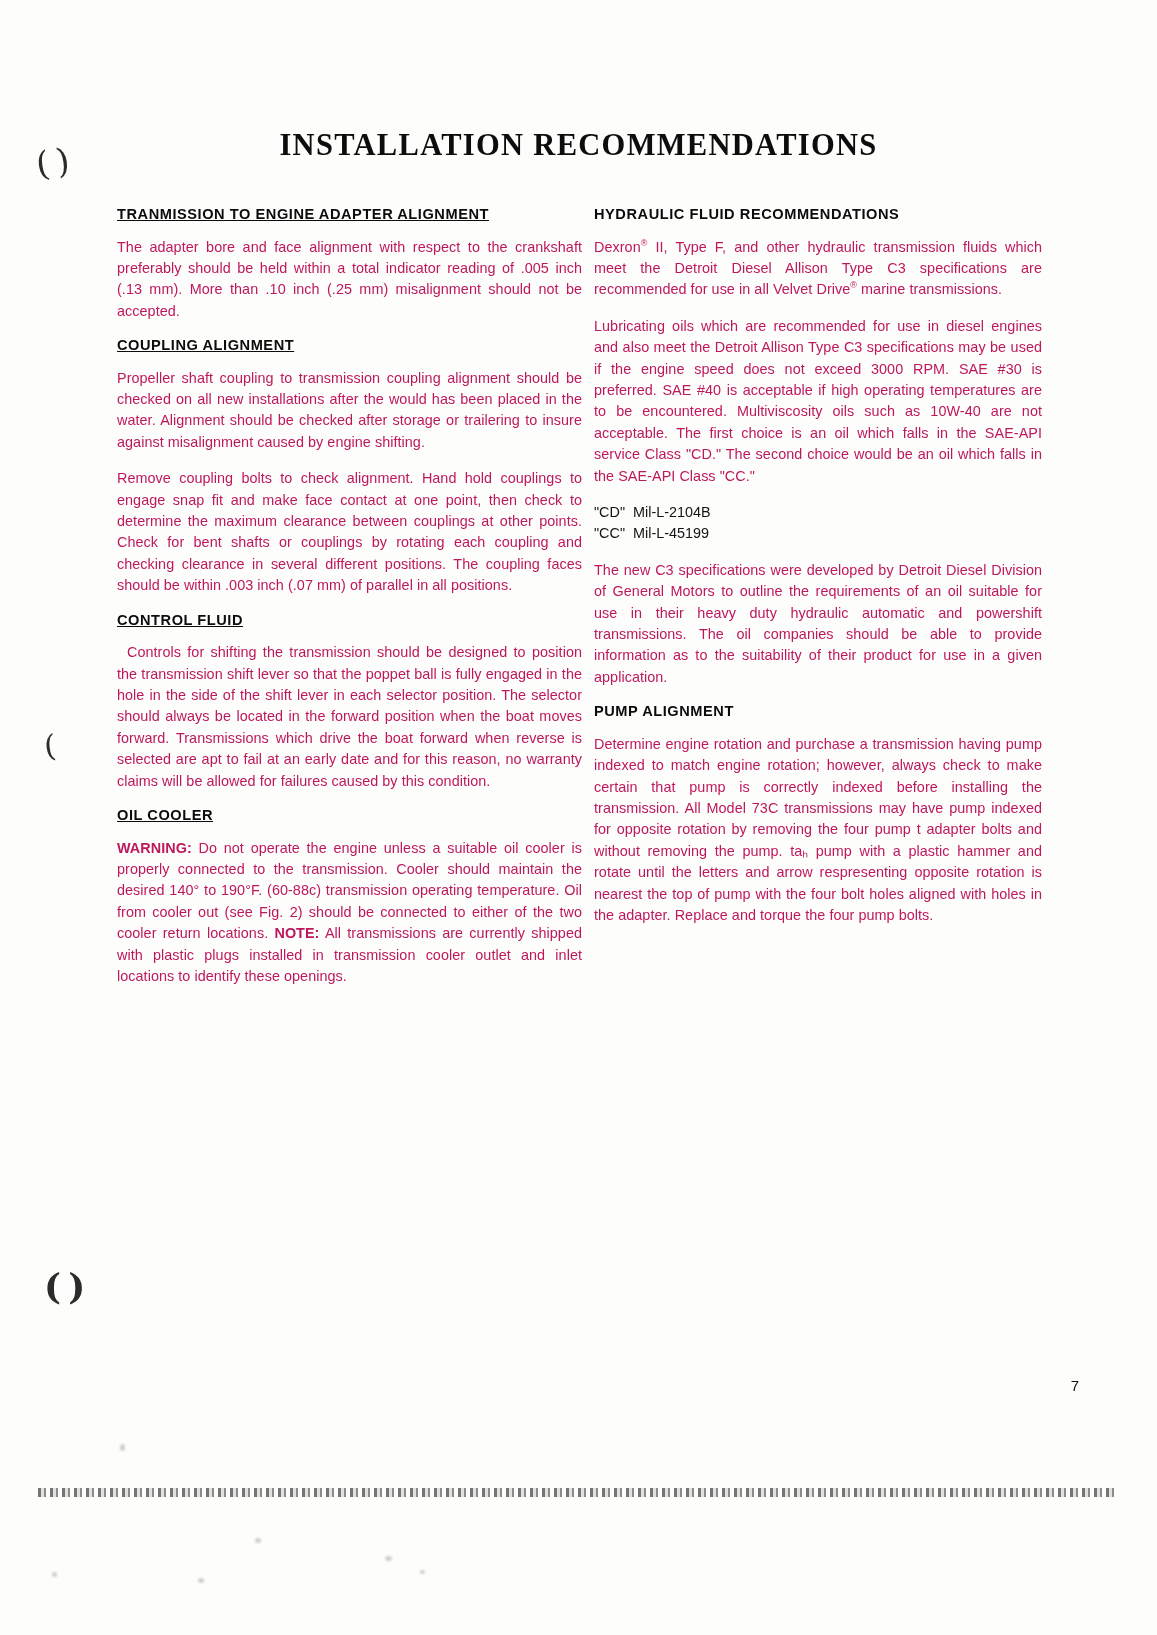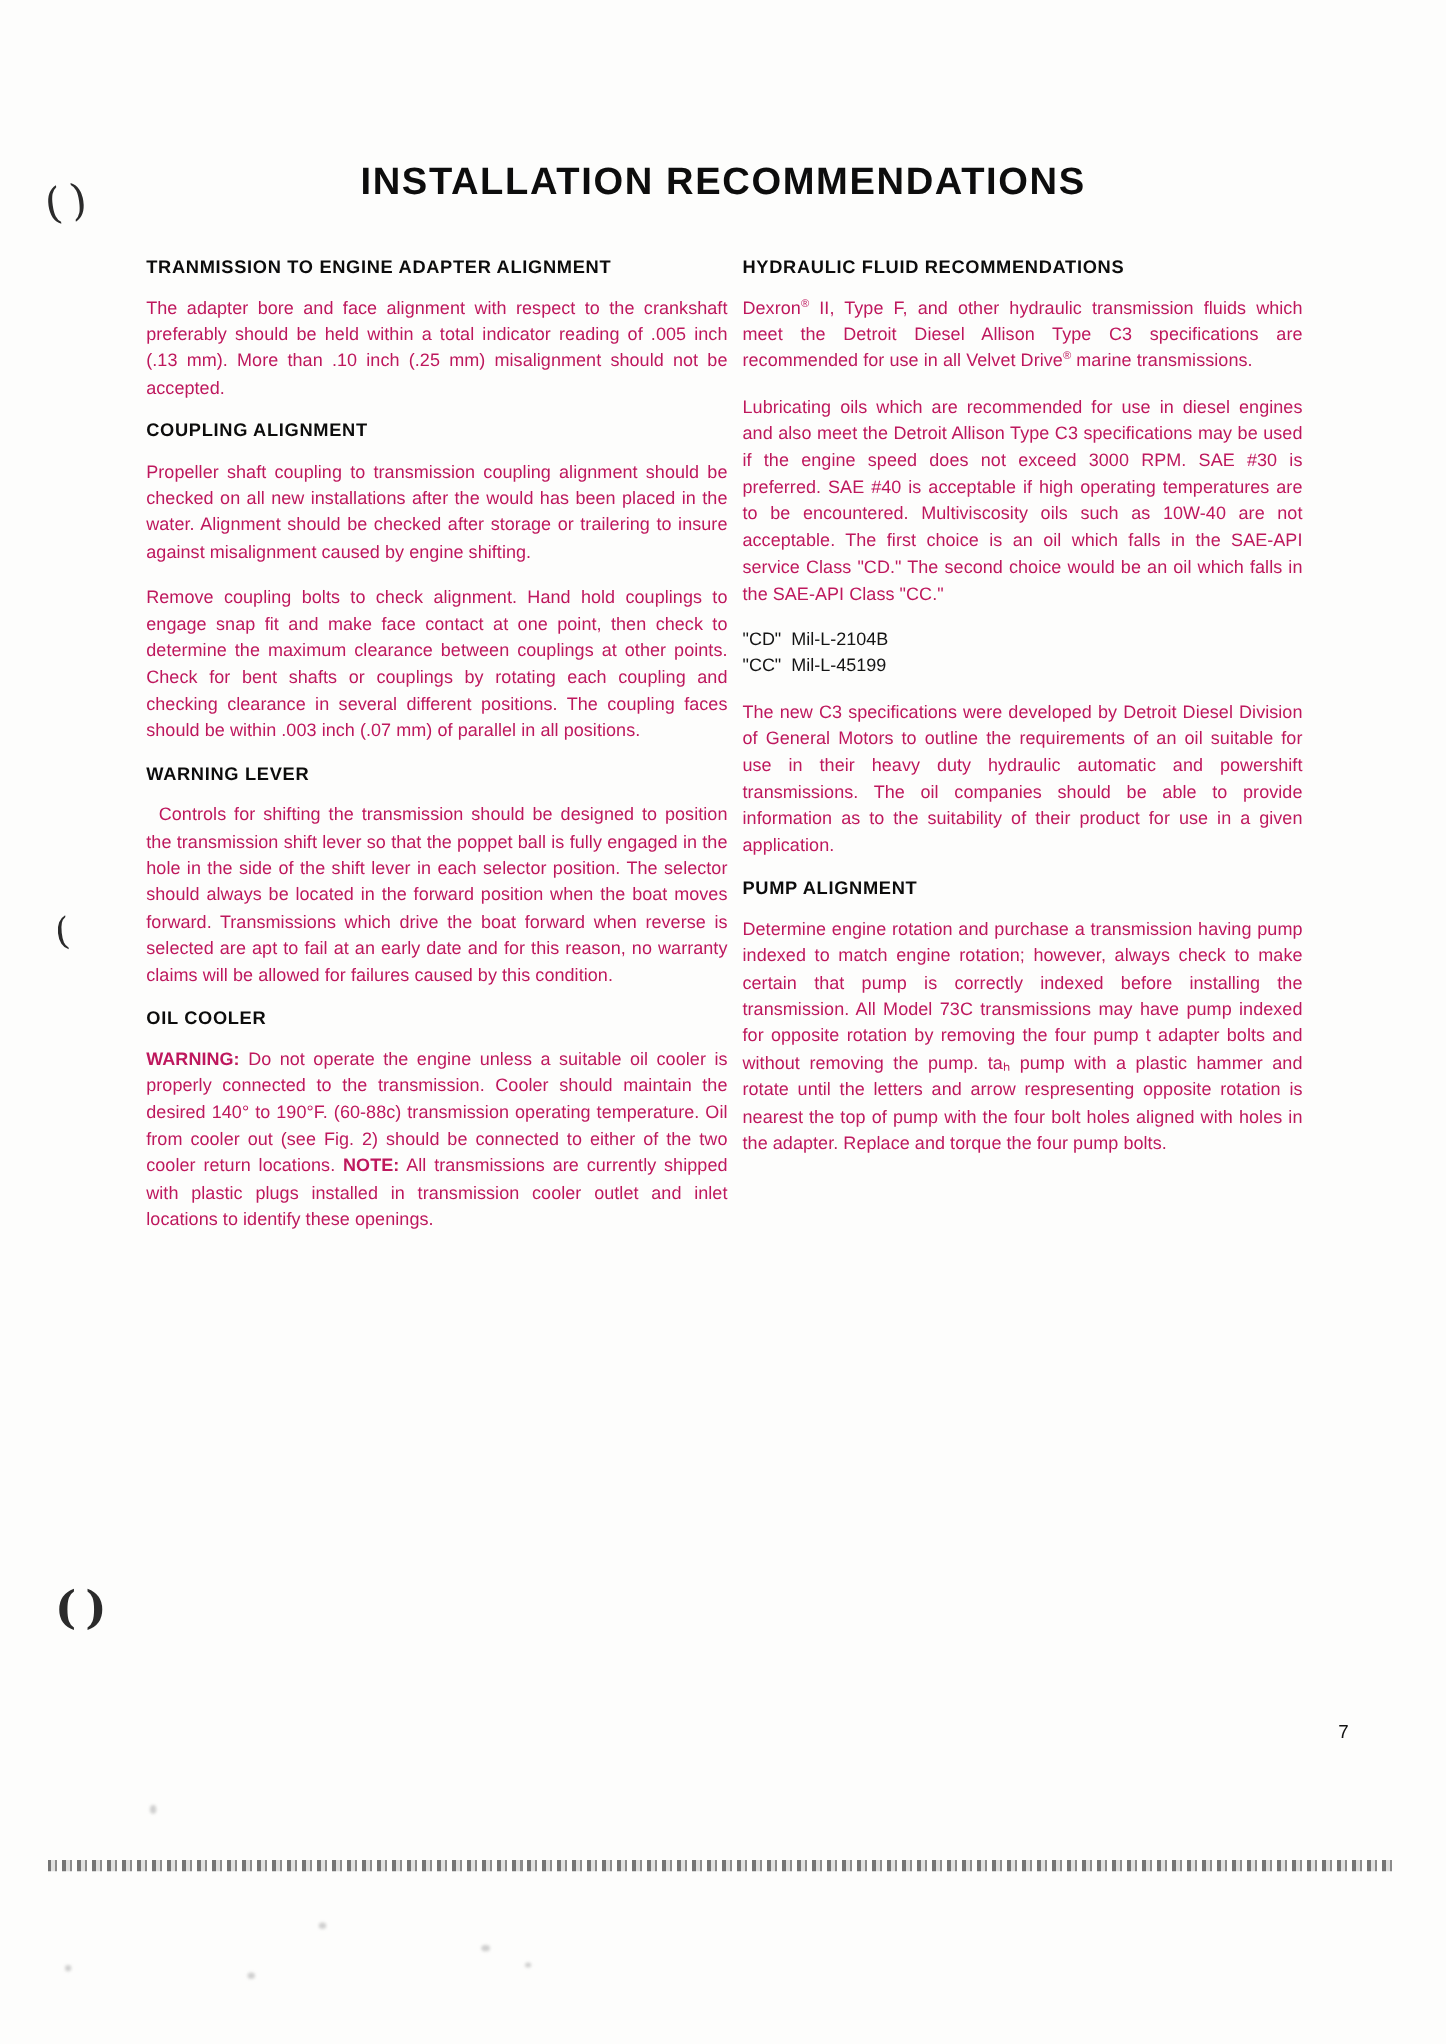--- a/index.html
+++ b/index.html
@@ -29,42 +29,42 @@
   .doc-title {
     position: absolute;
     left: 0;
     right: 0;
     top: 128px;
     text-align: center;
     font-size: 30.5px;
     font-weight: 600;
     letter-spacing: 1.3px;
     color: #0d0d0d;
-    font-family: Liberation Sans, sans-serif;
+    font-family: Liberation Serif, serif;
     -webkit-font-smoothing: none;
   }
 
   
   .col {
     position: absolute;
     top: 206px;
     width: 465px;
   }
   .col-left  { left: 117px; }
   .col-right { left: 594px; width: 448px; }
 
   h2.sec {
     font-size: 14.6px;
     font-weight: 700;
     letter-spacing: .55px;
     margin: 0 0 13px 0;
     color: #0c0c0c;
     line-height: 1.2;
   }
-  .col-left  h2.sec { margin-top: 0; }
+  .col-left  h2.sec { margin-top: 0; text-decoration: underline; }
   .sec-gap   { margin-top: 30px; }
   .sec-gap-l { margin-top: 34px; }
 
   p.body {
     font-size: 14.4px;
     line-height: 21.4px;
     margin: 0 0 15px 0;
     text-align: justify;
     color: #be185d;
     letter-spacing: .05px;
@@ -140,21 +140,21 @@
 
   <div class="col col-left">
 
     <h2 class="sec">TRANMISSION TO ENGINE ADAPTER ALIGNMENT</h2>
     <p class="body">The adapter bore and face alignment with respect to the crankshaft preferably should be held within a total indicator reading of .005 inch (.13 mm). More than .10 inch (.25 mm) misalignment should not be accepted.</p>
 
     <h2 class="sec sec-gap">COUPLING ALIGNMENT</h2>
     <p class="body">Propeller shaft coupling to transmission coupling alignment should be checked on all new installations after the would has been placed in the water. Alignment should be checked after storage or trailering to insure against misalignment caused by engine shifting.</p>
     <p class="body">Remove coupling bolts to check alignment. Hand hold couplings to engage snap fit and make face contact at one point, then check to determine the maximum clearance between couplings at other points. Check for bent shafts or couplings by rotating each coupling and checking clearance in several different positions. The coupling faces should be within .003 inch (.07 mm) of parallel in all positions.</p>
 
-    <h2 class="sec sec-gap">WARNING LEVER</h2>
+    <h2 class="sec sec-gap">CONTROL FLUID</h2>
     <p class="body indent">Controls for shifting the transmission should be designed to position the transmission shift lever so that the poppet ball is fully engaged in the hole in the side of the shift lever in each selector position. The selector should always be located in the forward position when the boat moves forward. Transmissions which drive the boat forward when reverse is selected are apt to fail at an early date and for this reason, no warranty claims will be allowed for failures caused by this condition.</p>
 
     <h2 class="sec sec-gap-l">OIL COOLER</h2>
     <p class="body">
       <span class="b">WARNING:</span><span> Do not operate the engine unless a suitable oil cooler is properly connected to the transmission. Cooler should maintain the desired 140° to 190°F. (60-88c) transmission operating temperature. Oil from cooler out (see Fig. 2) should be connected to either of the two cooler return locations. </span><span class="b">NOTE:</span><span> All transmissions are currently shipped with plastic plugs installed in transmission cooler outlet and inlet locations to identify these openings.</span>
     </p>
   </div>
 
   <div class="col col-right">
 

